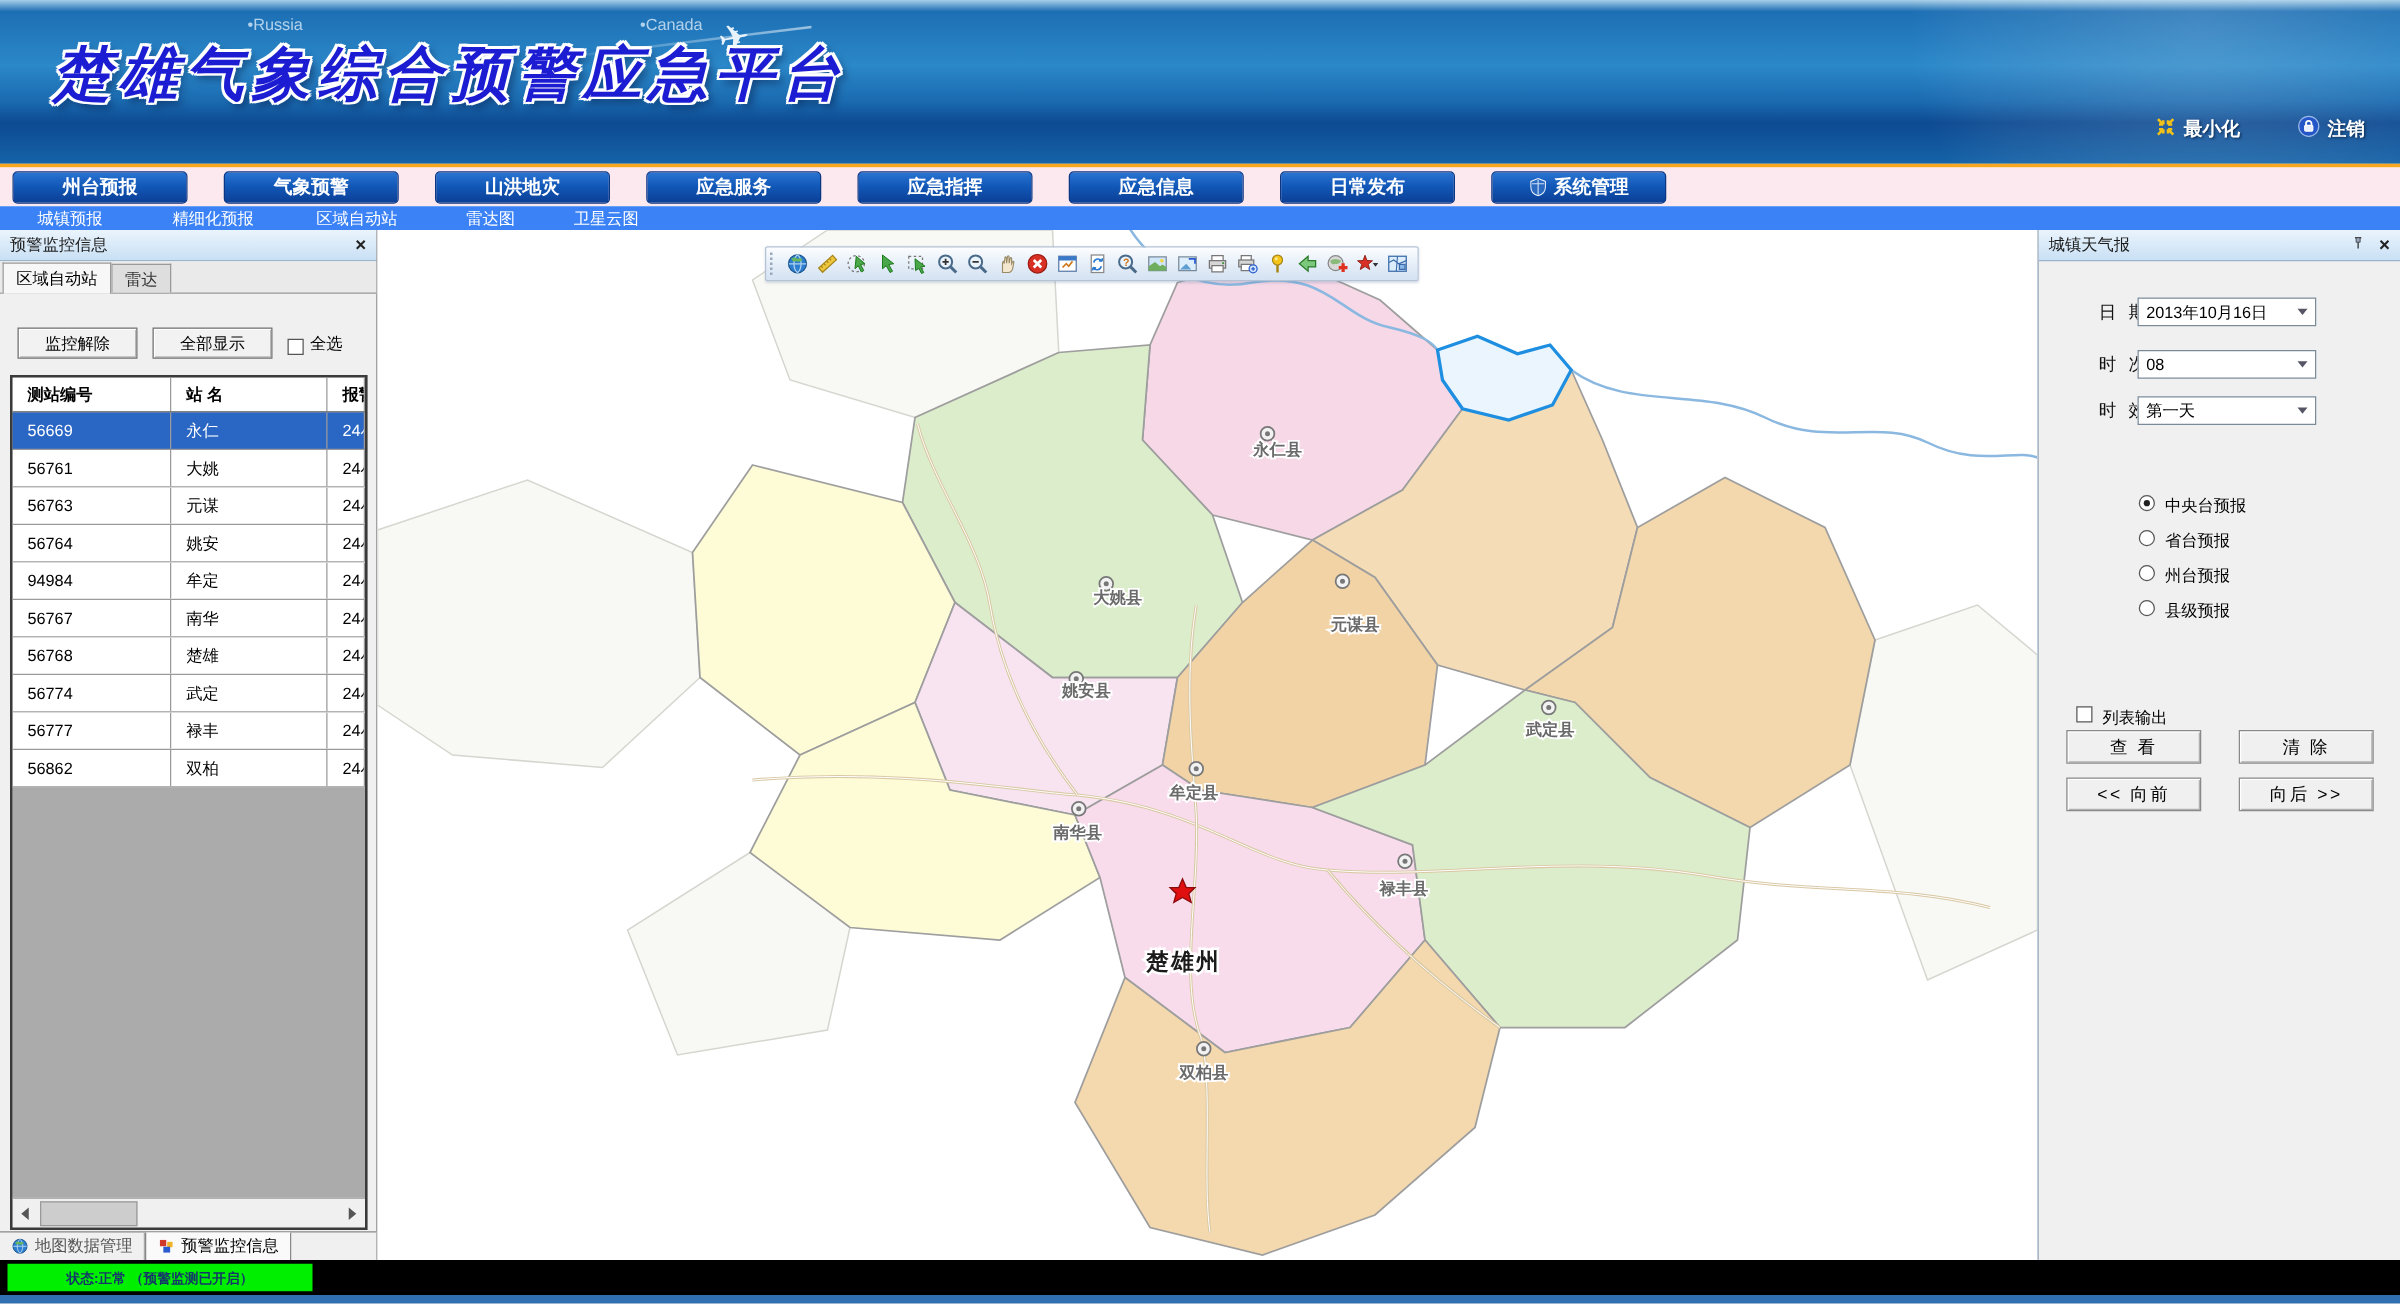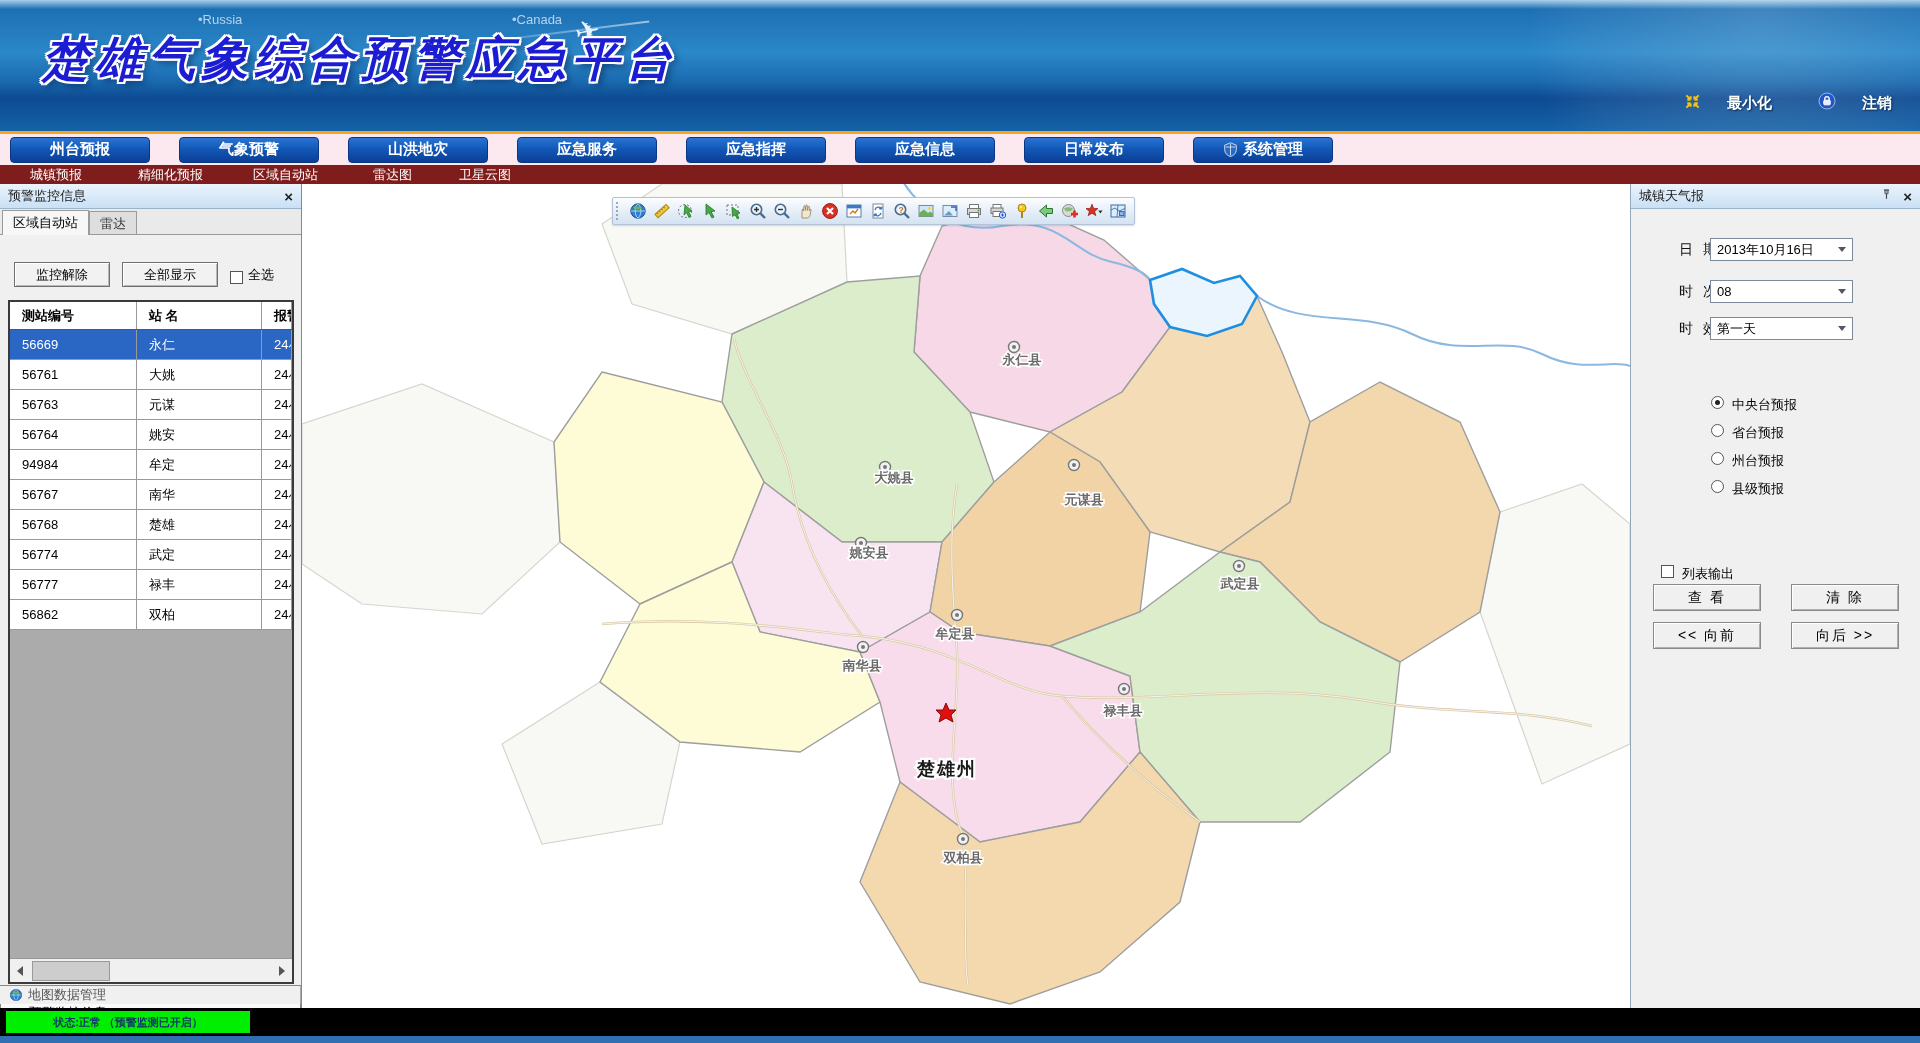--- a/index.html
+++ b/index.html
@@ -14,33 +14,33 @@
   .geo-label{position:absolute;color:rgba(215,233,248,.8);font-size:13px;}
   #plane{position:absolute;left:575px;top:14px;color:#e8f2fa;font-size:30px;transform:rotate(-12deg);}
   #contrail{position:absolute;left:430px;top:34px;width:220px;height:2px;
     background:linear-gradient(90deg,transparent,rgba(255,255,255,.55));transform:rotate(-7deg);}
   #app-title{position:absolute;left:42px;top:28px;font-family:"Liberation Serif","DejaVu Serif",serif;
     font-size:47px;font-weight:bold;font-style:italic;letter-spacing:6px;color:#1c1cd2;
     text-shadow:-2px 0 0 #fff,2px 0 0 #fff,0 -2px 0 #fff,0 2px 0 #fff,-2px -2px 0 #fff,2px 2px 0 #fff,
                 -2px 2px 0 #fff,2px -2px 0 #fff,4px 4px 7px rgba(0,10,50,.55);}
   #header-actions{position:absolute;right:28px;top:92px;display:flex;gap:46px;align-items:center;}
   .hact{display:flex;align-items:center;gap:6px;cursor:pointer;}
-  .hact span.lbl{color:#fff;font-size:15px;font-weight:bold;text-shadow:1px 1px 2px #0a2a50;margin-left:20px;}
+  .hact span.lbl{color:#fff;font-size:15px;font-weight:bold;text-shadow:1px 1px 2px #0a2a50;}
 
   #orange-line{position:absolute;left:0;top:131px;width:1920px;height:3px;background:#f6a71f;}
 
   
   #navbar{position:absolute;left:0;top:134px;width:1920px;height:31px;background:#fbe9ef;
     display:flex;align-items:center;padding-left:10px;gap:29px;box-sizing:border-box;}
   .nav-tab{width:140px;height:26px;border-radius:4px;border:1px solid #0a3684;box-sizing:border-box;
     background:linear-gradient(180deg,#2a74d2 0%,#1258b8 45%,#0b3f96 100%);
     color:#fff;font-size:15px;font-weight:bold;display:flex;align-items:center;justify-content:center;gap:5px;cursor:pointer;}
 
   
-  #subnav{position:absolute;left:0;top:165px;width:1920px;height:19px;background:#7f1d1d;}
+  #subnav{position:absolute;left:0;top:165px;width:1920px;height:19px;background:#3b82f6;}
   .subnav-item{position:absolute;top:1px;color:#fff;font-size:13px;cursor:pointer;white-space:nowrap;}
 
   
   .panel-header{height:25px;background:linear-gradient(180deg,#eaf4fc 0%,#c9e0f5 100%);
     border-bottom:1px solid #9ab4cc;display:flex;align-items:center;padding:0 8px;box-sizing:border-box;
     font-size:13px;color:#1a1a1a;}
   .panel-header .sp{flex:1;}
   .xbtn{font-size:15px;font-weight:bold;color:#222;cursor:pointer;line-height:1;}
 
   
@@ -66,21 +66,21 @@
   .trow.hdr{font-weight:bold;height:27px;flex:0 0 27px;border-bottom:1px solid #555;}
   .trow.sel{background:#2a66c4;color:#fff;}
   #table-fill{flex:1;background:#ababab;}
   #hscroll{flex:0 0 23px;background:#f0f0f0;border-top:1px solid #999;position:relative;display:flex;align-items:center;}
   .scr-arrow{width:20px;height:100%;display:flex;align-items:center;justify-content:center;cursor:pointer;}
   .tri-l{width:0;height:0;border-top:5px solid transparent;border-bottom:5px solid transparent;border-right:6px solid #555;}
   .tri-r{width:0;height:0;border-top:5px solid transparent;border-bottom:5px solid transparent;border-left:6px solid #555;}
   #scr-thumb{position:absolute;left:22px;top:2px;width:76px;height:18px;background:#cdcdcd;border:1px solid #999;cursor:pointer;}
 
   #lp-bottom-tabs{position:absolute;left:0;top:801px;width:100%;height:23px;background:#f0f0f0;
-    border-top:1px solid #888;display:flex;box-sizing:border-box;flex-direction:column;}
+    border-top:1px solid #888;display:flex;box-sizing:border-box;}
   .lpb-tab{display:flex;align-items:center;gap:5px;font-size:13px;padding:0 9px;border-right:1px solid #aaa;cursor:pointer;color:#555;}
   .lpb-tab.on{background:#fafafa;color:#000;border-left:1px solid #888;border-right:1px solid #888;}
 
   
   #statusbar{position:absolute;left:0;top:1008px;width:1920px;height:28px;background:#000;}
   #status-badge{position:absolute;left:6px;top:3px;width:244px;height:22px;background:#00ef00;
     display:flex;align-items:center;justify-content:center;font-size:11px;font-weight:bold;color:#15356b;}
   #bottom-strip{position:absolute;left:0;top:1036px;width:1920px;height:7px;background:#2f6fb2;}
 
   

